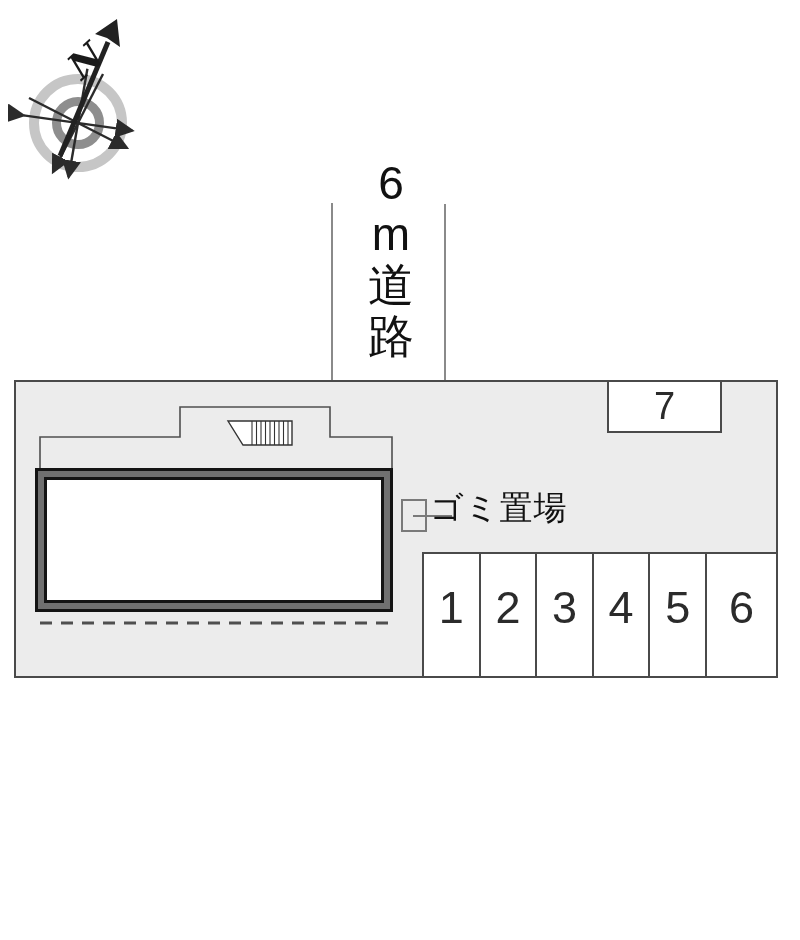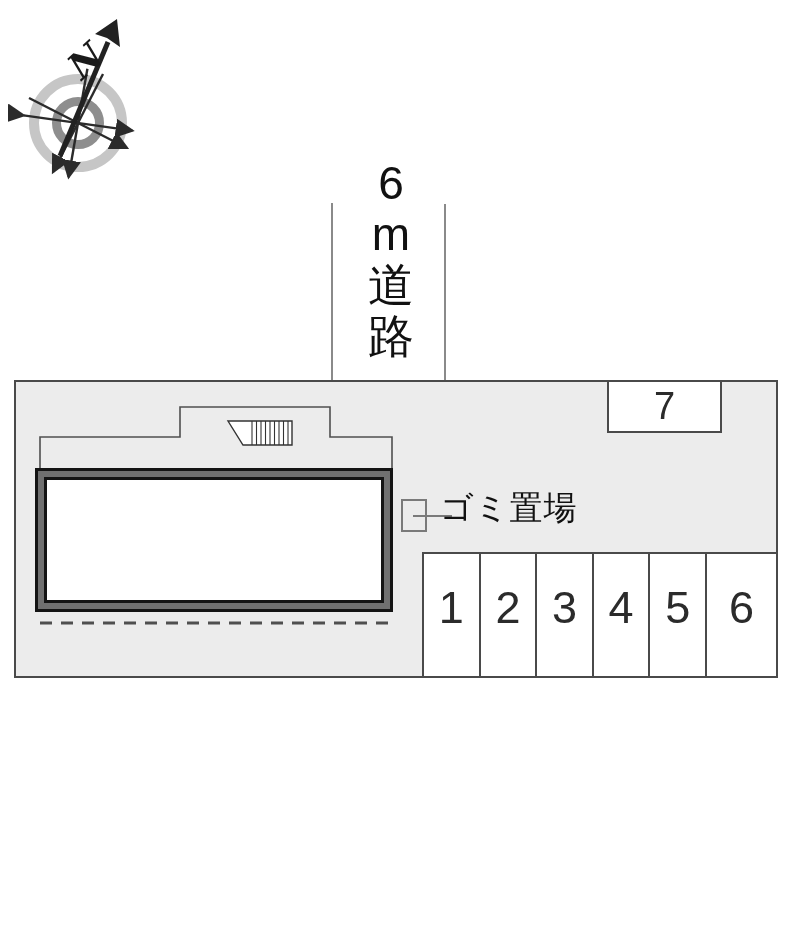--- a/index.html
+++ b/index.html
@@ -30,21 +30,21 @@
     position:absolute; left:6px; top:6px; right:6px; bottom:6px;
     background:#ffffff; border:3px solid #141414;
   }
 
   .garbage-box {
     position:absolute; left:385px; top:117px; width:26px; height:33px;
     border:2px solid #7a7a7a; box-sizing:border-box; background:#ececec;
   }
   .garbage-leader { position:absolute; left:397px; top:133px; width:39px; height:0;
     border-top:2px solid #7a7a7a; }
-  .garbage-label { position:absolute; left:424px; top:108px; font-size:33px;
+  .garbage-label { position:absolute; left:414px; top:108px; font-size:33px;
     line-height:36px; color:#111; white-space:nowrap; letter-spacing:1px; }
 
   .stall-row {
     position:absolute; left:406px; top:170px; width:356px; height:126px;
     display:flex; border:2px solid #4a4a4a; box-sizing:border-box; background:#ffffff;
   }
   .stall {
     box-sizing:border-box; border-left:2px solid #4a4a4a; background:#ffffff;
     display:flex; justify-content:center; align-items:flex-start;
     padding-top:28px; font-size:45px; color:#2b2b2b;

